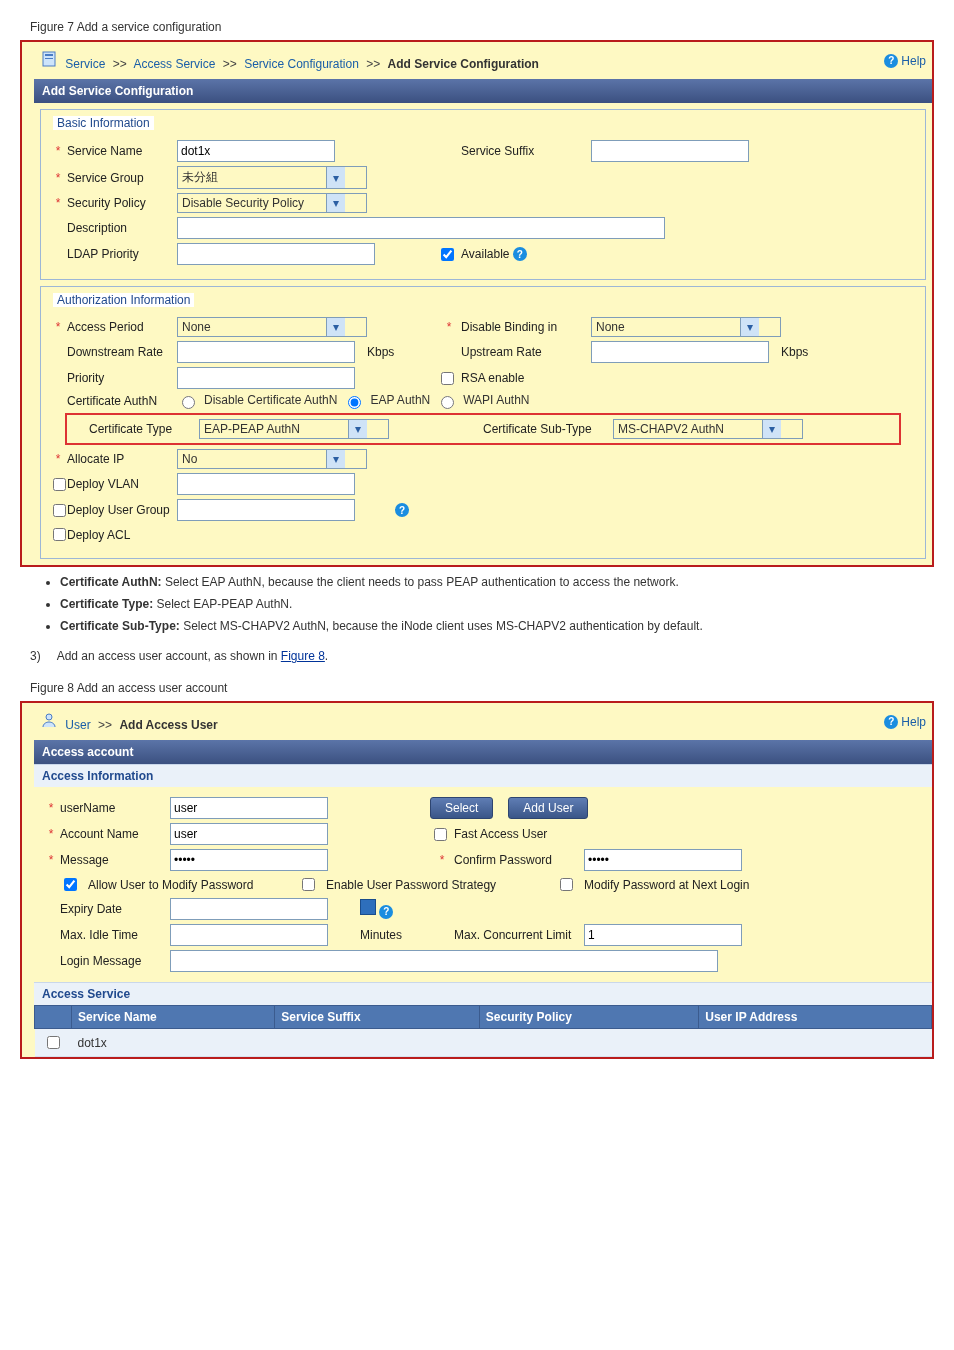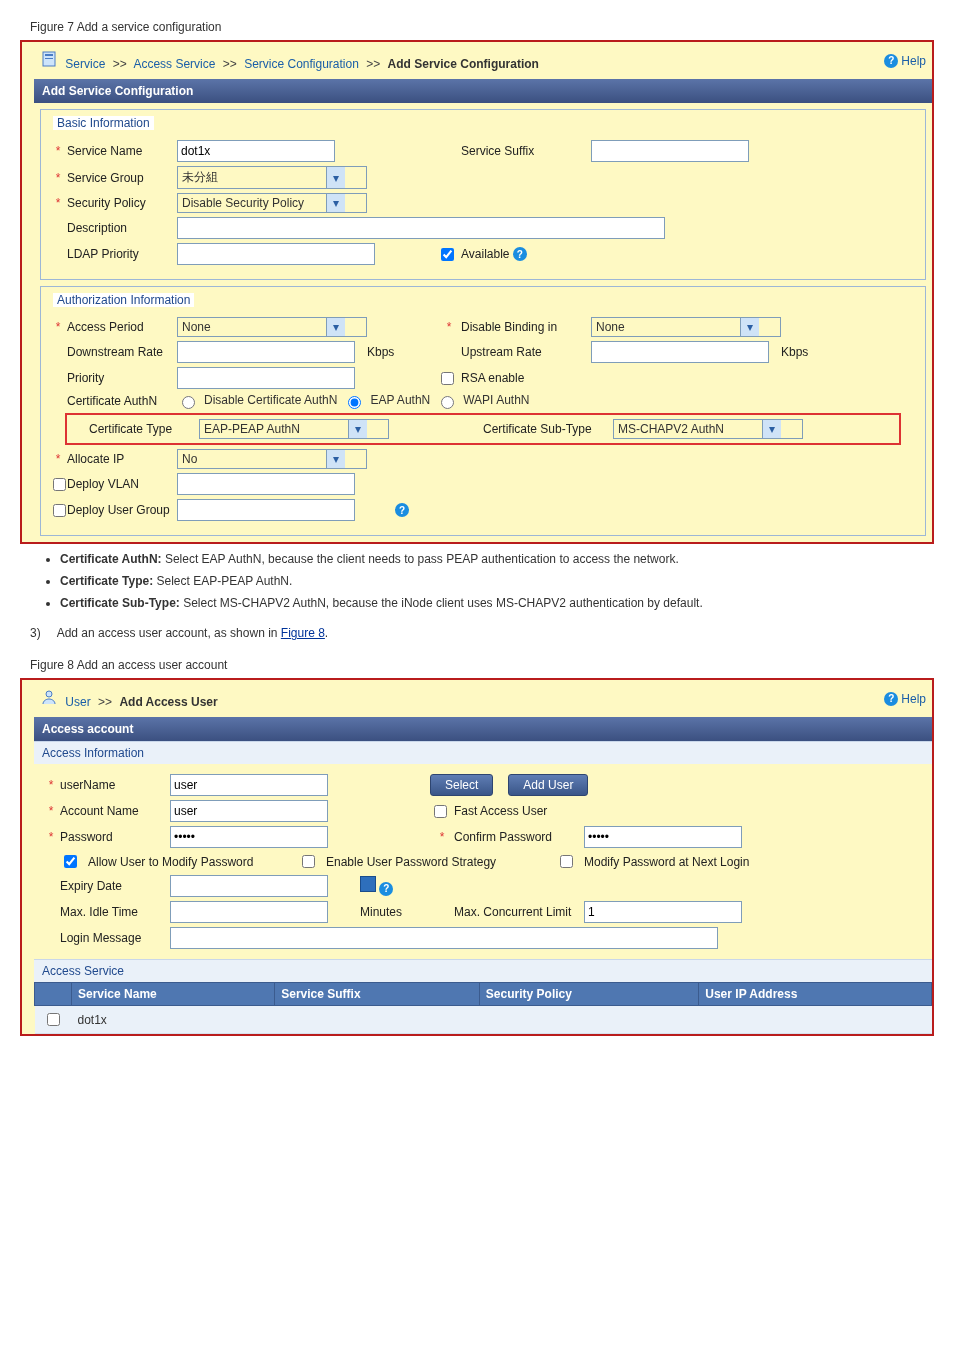--- a/index.html
+++ b/index.html
@@ -5,21 +5,21 @@
   body{font-family:Arial,Helvetica,sans-serif;font-size:12px;color:#333;margin:0;padding:20px;background:#fff}
   .wrap{width:914px;margin:0 auto}
   .unit{border:2px solid #b91c1c;padding:4px 0 0 12px;background:#fef9c3}
   .breadcrumb{padding:4px 6px 8px 6px;display:flex;justify-content:space-between;align-items:center}
   .breadcrumb a{color:#1a5ea8;text-decoration:none}
   .breadcrumb .sep{color:#444;margin:0 4px}
   .help{display:flex;align-items:center;gap:3px;color:#1a5ea8}
   .help-ic{display:inline-flex;width:14px;height:14px;border-radius:50%;background:#1a8de0;color:#fff;align-items:center;justify-content:center;font-weight:bold;font-size:10px}
   .icon-slot{display:inline-block;width:18px;height:18px;margin-right:4px}
   .darkbar{background:linear-gradient(#5b74a8,#3b5080);color:#fff;font-weight:bold;padding:5px 8px}
-  .light-sec{background:#eaf1f9;color:#214a8e;font-weight:normal;padding:4px 8px;border-top:1px solid #c9d7ea}
+  .light-sec{background:#eaf1f9;color:#214a8e;font-weight:bold;padding:4px 8px;border-top:1px solid #c9d7ea}
   .fs{border:1px solid #9db7d6;margin:6px 6px;padding:6px 8px 10px 8px}
   .fs-title{color:#214a8e;font-weight:normal;margin:-12px 0 6px 4px;background:#fff;display:inline-block;padding:0 4px}
   .row{display:grid;grid-template-columns:18px 110px 190px 70px 24px 130px 190px 50px;align-items:center;margin:4px 0}
   .row2{display:grid;grid-template-columns:18px 110px 190px 70px 24px 130px 190px 50px;align-items:center;margin:4px 0}
   .star{color:#d33;text-align:center}
   .lbl{color:#222}
   input[type=text],select{height:20px;border:1px solid #7f9db9;background:#fff;padding:0 3px;font-size:12px}
   .widefield{width:480px}
   .radiorow{display:flex;align-items:flex-start;gap:6px}
   .hi-red{border:2px solid #d33;padding:4px 4px;display:grid;grid-template-columns:18px 110px 190px 70px 24px 130px 190px 50px;align-items:center;margin:4px 16px}
@@ -237,20 +237,30 @@
         <div><input type="checkbox" class="chk" style=""></div>
         <div class="lbl">Deploy User Group</div>
         <input type="text" style="width: 170px;">
         <div style="text-align:center"><span class="help-ic">?</span></div>
         <div></div>
           <div></div>
           <div></div>
           <div></div>
       </div>
 
+      <div class="row">
+        <div><input type="checkbox" class="chk" style=""></div>
+        <div class="lbl">Deploy ACL</div>
+        <div></div>
+          <div></div>
+          <div></div>
+          <div></div>
+          <div></div>
+          <div></div>
+      </div>
     </div>
   </div>
 
   <ul class="small">
     <li><span class="para-title">Certificate AuthN:</span><span> Select EAP AuthN, because the client needs to pass PEAP authentication to access the network.</span></li>
     <li><span class="para-title">Certificate Type:</span><span> Select EAP-PEAP AuthN.</span></li>
     <li><span class="para-title">Certificate Sub-Type:</span><span> Select MS-CHAPV2 AuthN, because the iNode client uses MS-CHAPV2 authentication by default.</span></li>
   </ul>
   <div class="step-head">
     <span>3)</span>&nbsp;&nbsp;&nbsp;&nbsp;
@@ -300,21 +310,21 @@
         <input type="text" style="width: 150px;" value="user">
         <div></div>
         <div><input type="checkbox" style=""></div>
         <div class="lbl">Fast Access User</div>
         <div></div>
           <div></div>
       </div>
 
       <div class="row2">
         <div class="star">*</div>
-        <div class="lbl">Password</div>
+        <div class="lbl">Message</div>
         <input type="text" style="width: 150px;" value="•••••">
         <div></div>
         <div class="star">*</div>
         <div class="lbl">Confirm Password</div>
         <input type="text" style="width: 150px;" value="•••••">
         <div></div>
       </div>
 
       <div class="row2" style="grid-template-columns:18px 28px 210px 28px 230px 28px 260px auto">
         <div></div>

